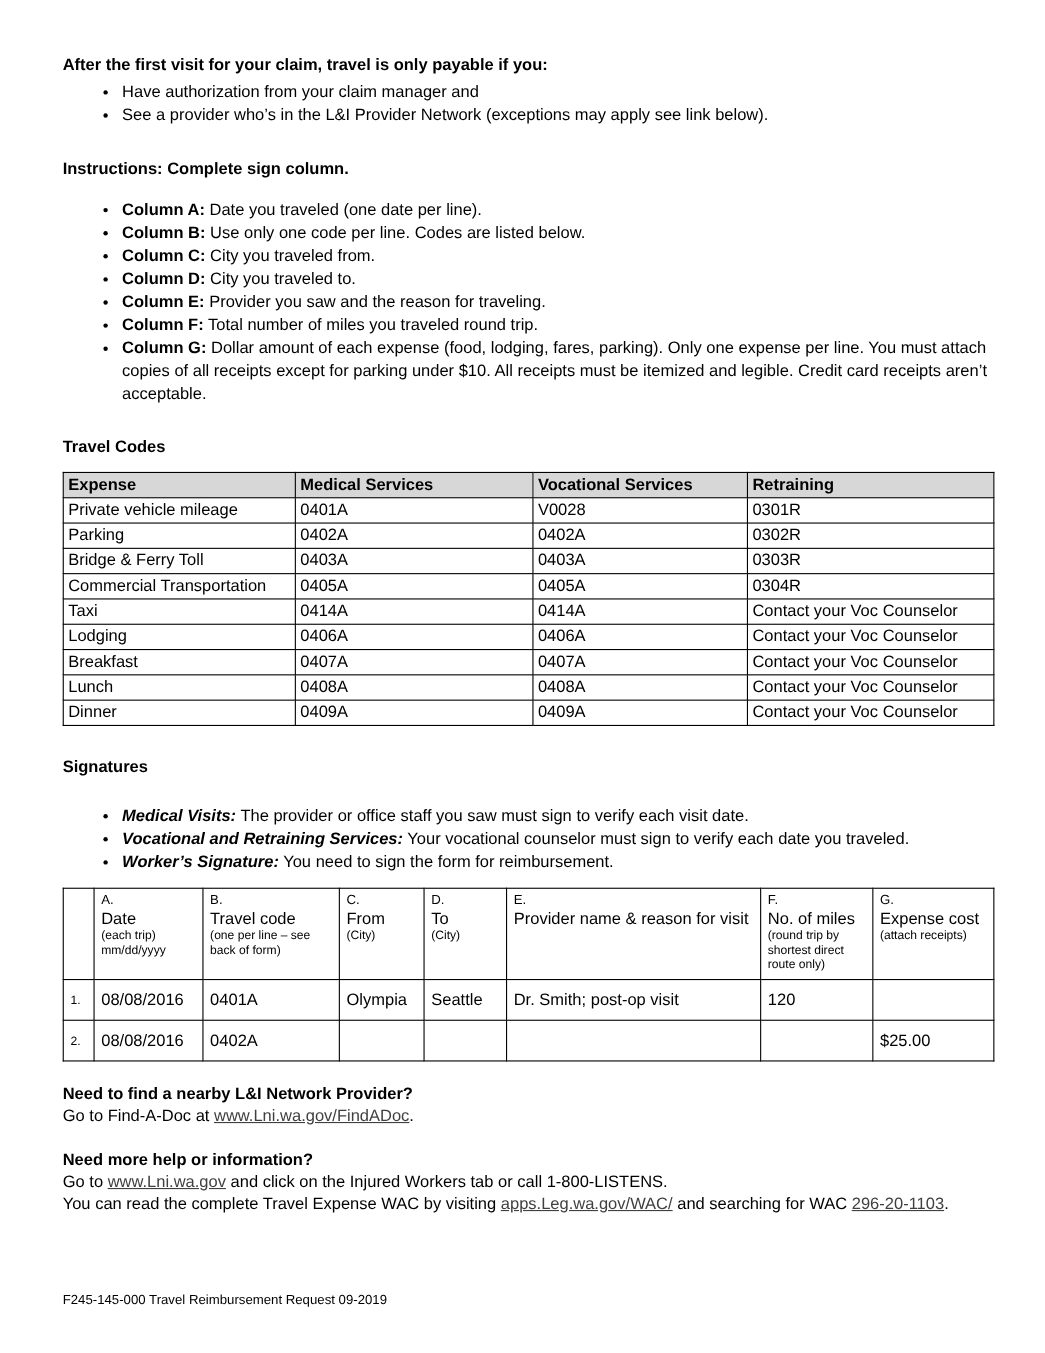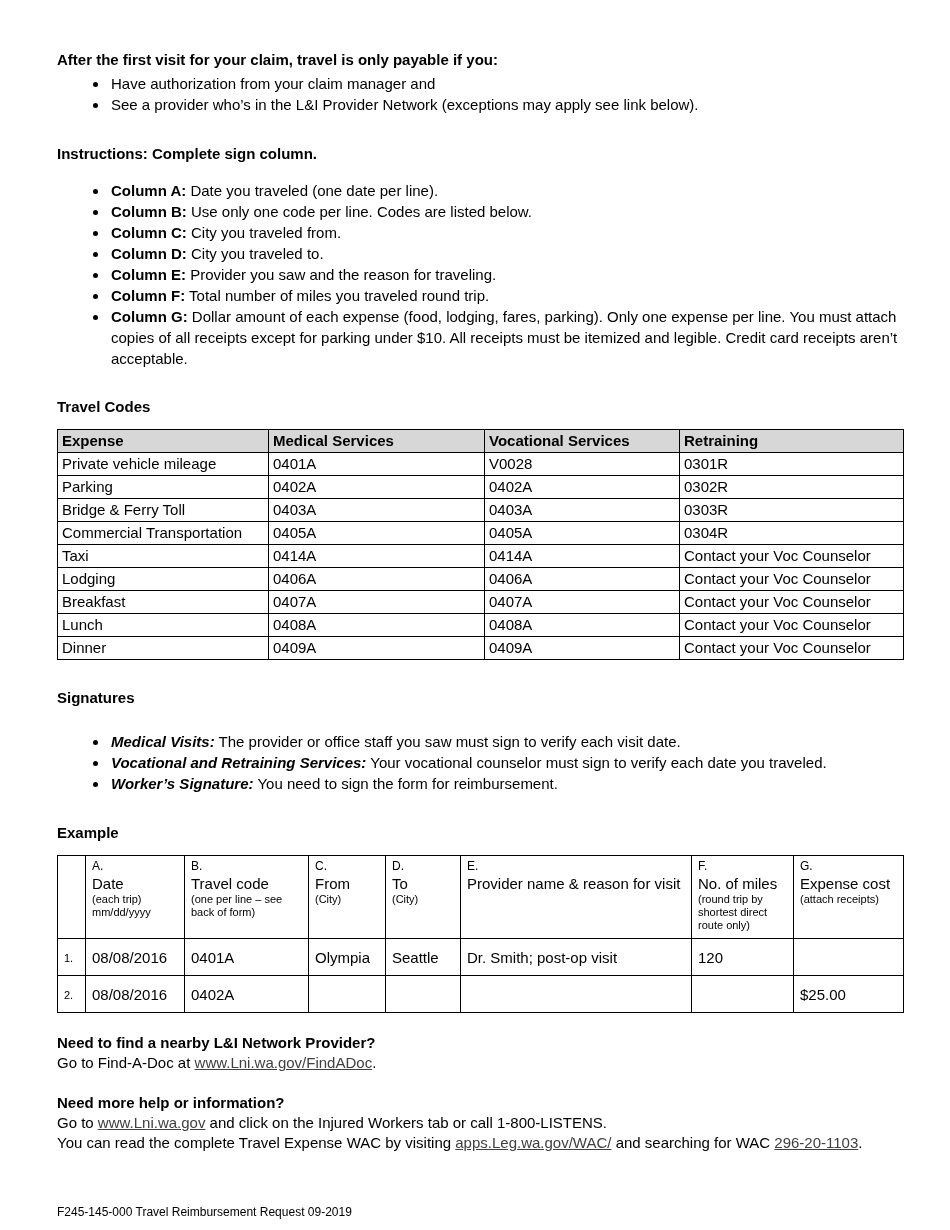--- a/index.html
+++ b/index.html
@@ -48,21 +48,21 @@
   .example-table tbody tr { height: 37px; }
   .col-letter { display: block; font-size: 12px; line-height: 15px; }
   .col-name { display: block; font-size: 15px; line-height: 19px; }
   .col-note { display: block; font-size: 11px; line-height: 13px; }
   .row-num { font-size: 11px; vertical-align: top; padding: 4px 2px 0 4px; }
 
   p.line { margin: 0; }
   .wac { margin-top: 22px; width: 846px; }
   a.link { color: #404040; text-decoration: underline; cursor: pointer; }
 
-  .footer { margin-top: 52px; font-size: 12px; line-height: 15px; }
+  .footer { margin-top: 69px; font-size: 12px; line-height: 15px; }
 </style>
 </head>
 <body>
 
 <div class="page">
 
   <div class="h">After the first visit for your claim, travel is only payable if you:</div>
   <ul>
     <li><span>Have authorization from your claim manager and</span></li>
     <li><span>See a provider who’s in the L&amp;I Provider Network (exceptions may apply see link below).</span></li>
@@ -153,21 +153,20 @@
       </tbody>
   </table>
 
   <div class="h sect">Signatures</div>
   <ul class="sig-list">
     <li><b class="lbl-it">Medical Visits:</b> <span>The provider or office staff you saw must sign to verify each visit date.</span></li>
     <li><b class="lbl-it">Vocational and Retraining Services:</b> <span>Your vocational counselor must sign to verify each date you traveled.</span></li>
     <li><b class="lbl-it">Worker’s Signature:</b> <span>You need to sign the form for reimbursement.</span></li>
   </ul>
 
-  <div class="h sect">Example</div>
   <table class="example-table">
     <colgroup>
       <col style="width:28px">
         <col style="width:99px">
         <col style="width:124px">
         <col style="width:77px">
         <col style="width:75px">
         <col style="width:231px">
         <col style="width:102px">
         <col style="width:110px">

